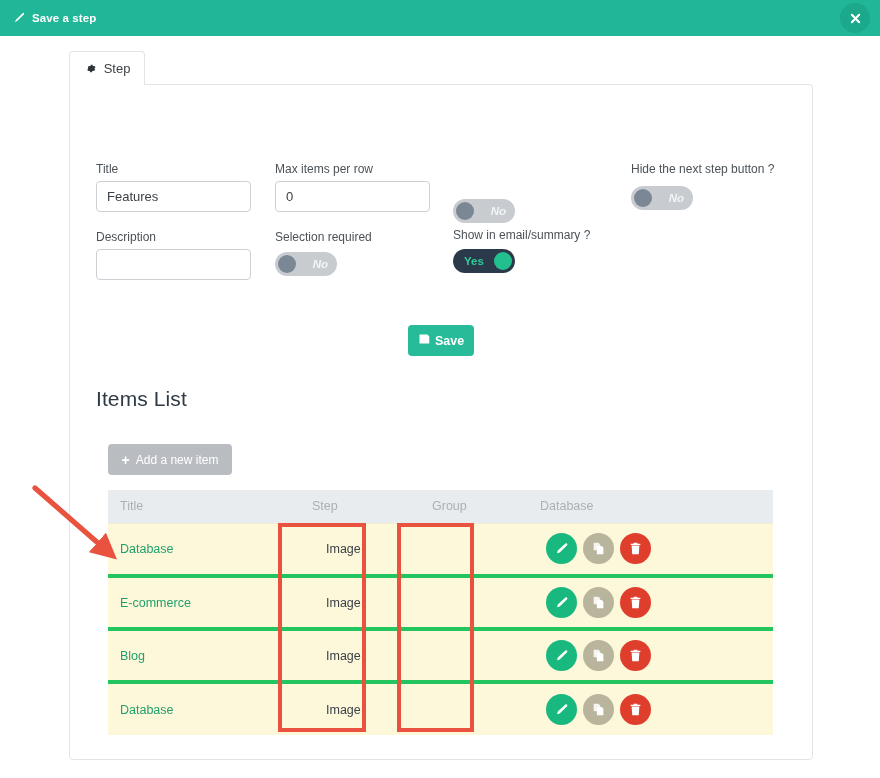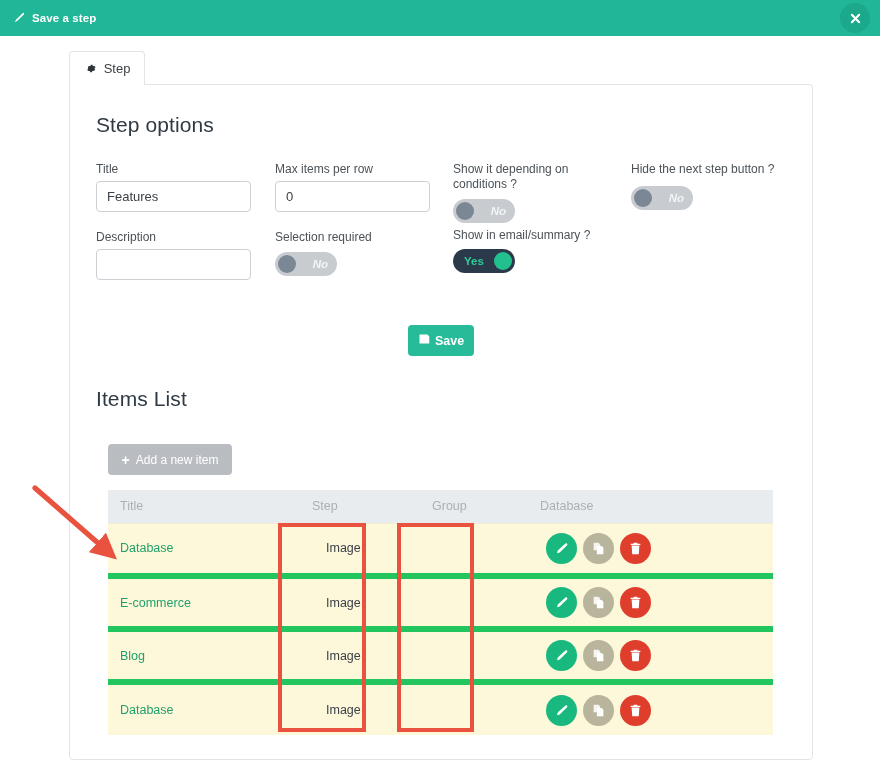--- a/index.html
+++ b/index.html
@@ -143,21 +143,21 @@
     text-align: left;
     padding: 9px 0 9px 12px;
     height: 33px;
   }
   .tbl tbody td {
     background: #fcf8d9;
     height: 53px;
     padding: 0 0 0 12px;
     font-size: 12.5px;
     color: #3b4147;
-    border-top: 6px solid #22c55e;
+    border-top: 4px solid #22c55e;
     vertical-align: middle;
   }
   .tbl tbody tr:first-child td { border-top: 1px solid #f1edcf; }
   .c-title  { width: 192px; }
   .c-type   { width: 120px; }
   .c-group  { width: 108px; }
   .c-action { width: 245px; }
   .item-link { color: #21a06d; text-decoration: none; cursor: pointer; }
   td.c-type  { padding-left: 0; text-align: left; }
   .type-cell { padding-left: 14px; }
@@ -215,29 +215,27 @@
         <path d="M8 5.1a2.9 2.9 0 1 0 0 5.8 2.9 2.9 0 0 0 0-5.8zm0 4.4a1.5 1.5 0 1 1 0-3 1.5 1.5 0 0 1 0 3z"></path>
         <path d="M14.2 9.3l-1.2-.6c.05-.23.08-.46.08-.7s-.03-.47-.08-.7l1.2-.6-1-1.9-1.25.5a4.8 4.8 0 0 0-1.2-.7l-.2-1.3h-2.2l-.2 1.3c-.44.16-.84.4-1.2.7l-1.25-.5-1 1.9 1.2.6c-.5.23-.8.46-.8.7s.03.47.08.7l-1.2.6 1 1.9 1.25-.5c.36.3.76.54 1.2.7l.2 1.3h2.2l.2-1.3c.44-.16.84-.4 1.2-.7l1.25.5 1-1.9z"></path>
       </svg>
     </span>
     <span class="tab-label">Step</span>
   </div>
 
   <div class="panel"></div>
   <div class="panel-mask"></div>
 
-  <div class="h-section" id="step-options-h">Step options</div>
 
   <div class="fld-label" style="left:96px; top:162px;">Title</div>
   <input class="txt-input" style="left: 96px; top: 181px; width: 155px;" value="Features">
 
   <div class="fld-label" style="left:275px; top:162px;">Max items per row</div>
   <input class="txt-input" style="left: 275px; top: 181px; width: 155px;" value="0">
 
-  <div class="fld-label" style="left:453px; top:162px; width:160px;">Show it depending on conditions ?</div>
   <div class="toggle off" style="left:453px; top:199px;">
     <span class="knob"></span>
     <span class="txt">No</span>
   </div>
 
   <div class="fld-label" style="left:631px; top:162px; width:170px;">Hide the next step button ?</div>
   <div class="toggle off" style="left:631px; top:186px;">
     <span class="knob"></span>
     <span class="txt">No</span>
   </div>

